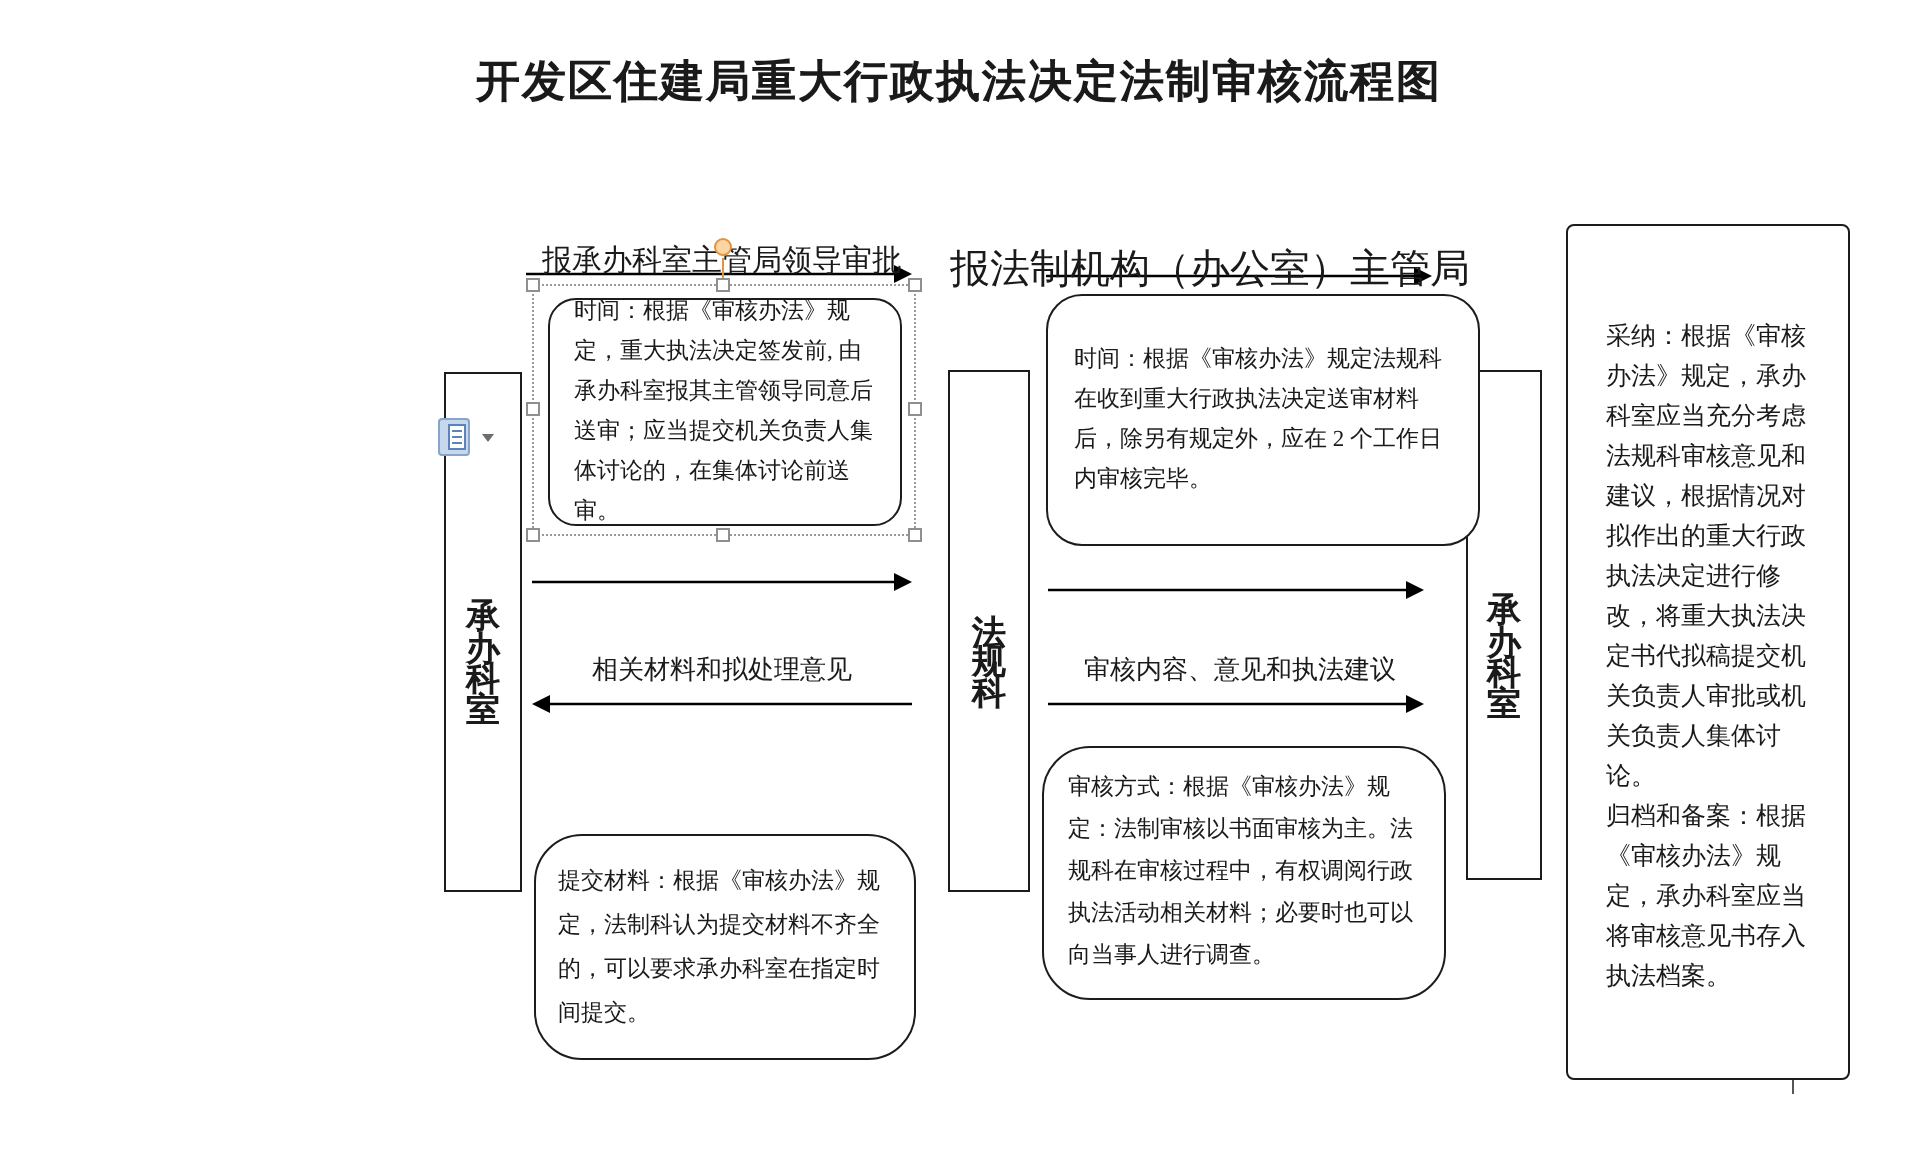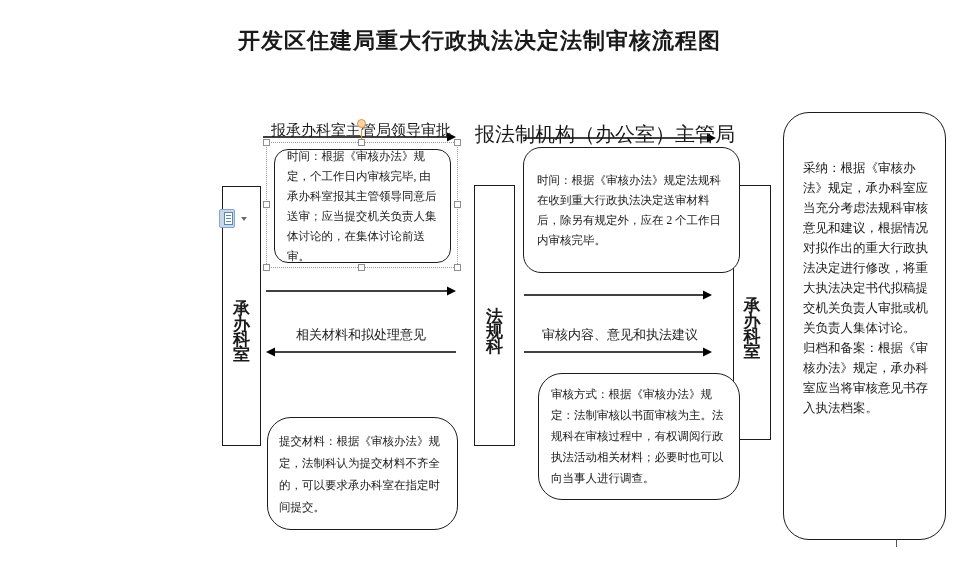--- a/index.html
+++ b/index.html
@@ -27,24 +27,24 @@
   .lane2{left:474px;top:185px;width:41px;height:261px;}
   .lane3{left:733px;top:185px;width:38px;height:255px;}
   
   .time-left{left:274px;top:149px;width:177px;height:114px;border-radius:14px;}
   .time-left .txt{padding:0 8px 0 12px;font-size:11.5px;line-height:20px;}
   .time-right{left:523px;top:147px;width:217px;height:126px;border-radius:18px;}
   .time-right .txt{padding:0 8px 0 13px;font-size:11.5px;line-height:20px;}
   
   .submit{left:267px;top:372px;width:191px;height:113px;border-radius:24px;margin-top:45px;}
   .submit .txt{padding:0 6px 0 11px;font-size:11.5px;line-height:22px;}
-  .method{left:538px;top:373px;width:202px;height:127px;border-radius:24px;}
+  .method{left:521px;top:373px;width:202px;height:127px;border-radius:24px;}
   .method .txt{padding:0 6px 0 12px;font-size:11.5px;line-height:21px;}
   
-  .adopt{left:783px;top:112px;width:163px;height:428px;border-radius:26px;}
+  .adopt{left:783px;top:112px;width:142px;height:428px;border-radius:4px;}
   .adopt .txt{padding:45px 10px 0 19px;font-size:12.5px;line-height:20px;}
   
   .flabel{position:absolute;text-align:center;color:var(--text);margin-top:20px;}
   .lbl-report-left{left:264px;top:101px;width:194px;font-size:15px;}
   .lbl-report-right{left:474px;top:101px;width:262px;font-size:20px;}
   .lbl-materials{left:266px;top:306px;width:190px;font-size:13px;}
   .lbl-review{left:524px;top:306px;width:192px;font-size:13px;}
   
   .sel-frame{position:absolute;left:266px;top:142px;width:192px;height:126px;
     border:1px dotted #9a9a9a;box-sizing:border-box;pointer-events:none;}
@@ -130,21 +130,21 @@
   <div class="sel-handle" style="left:263px;top:139px"></div>
   <div class="sel-handle" style="left:358px;top:139px"></div>
   <div class="sel-handle" style="left:454px;top:139px"></div>
   <div class="sel-handle" style="left:263px;top:201px"></div>
   <div class="sel-handle" style="left:454px;top:201px"></div>
   <div class="sel-handle" style="left:263px;top:264px"></div>
   <div class="sel-handle" style="left:358px;top:264px"></div>
   <div class="sel-handle" style="left:454px;top:264px"></div>
 
   <div class="shape time-left centered">
-    <div class="txt">时间：根据《审核办法》规定，个工作日内审核完毕, 由承办科室报其主管领导同意后送审；应当提交机关负责人集体讨论的，在集体讨论前送审。</div>
+    <div class="txt">时间：根据《审核办法》规定，重大执法决定签发前, 由承办科室报其主管领导同意后送审；应当提交机关负责人集体讨论的，在集体讨论前送审。</div>
   </div>
 
   <div class="shape time-right centered">
     <div class="txt">时间：根据《审核办法》规定法规科在收到重大行政执法决定送审材料后，除另有规定外，应在 2 个工作日内审核完毕。</div>
   </div>
 
   <div class="shape submit centered">
     <div class="txt">提交材料：根据《审核办法》规定，法制科认为提交材料不齐全的，可以要求承办科室在指定时间提交。</div>
   </div>
   <div class="shape method centered">

